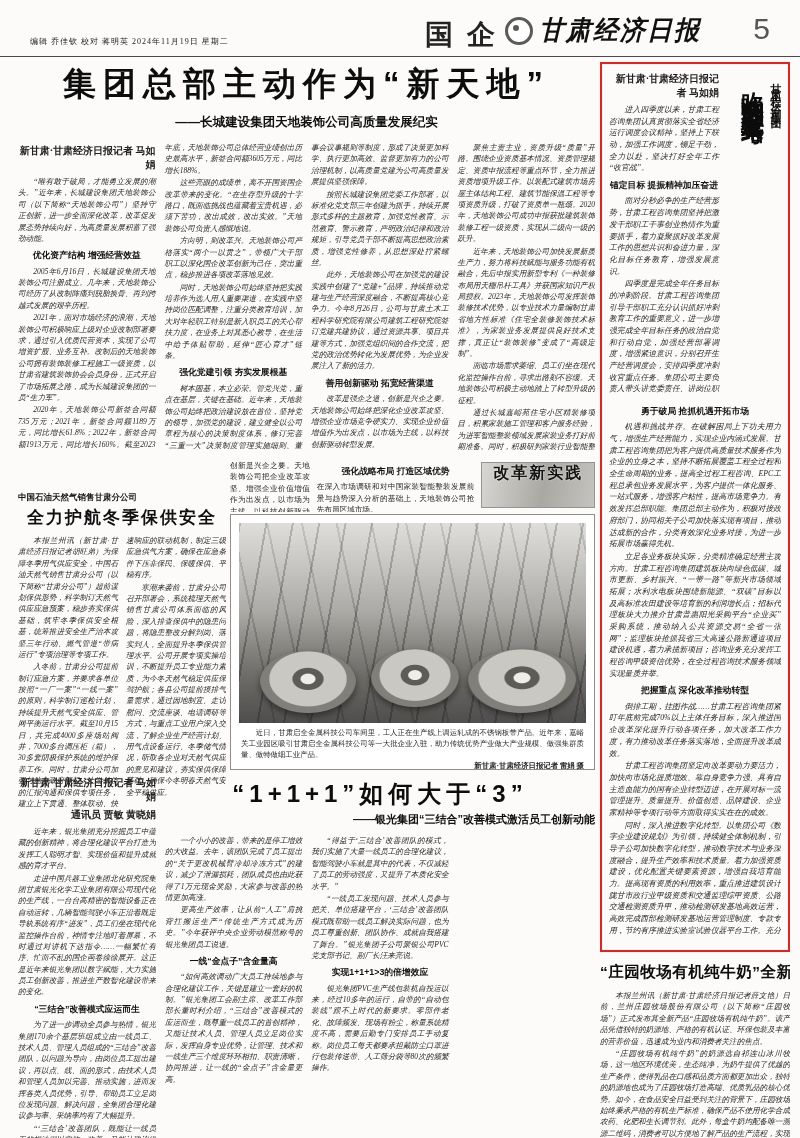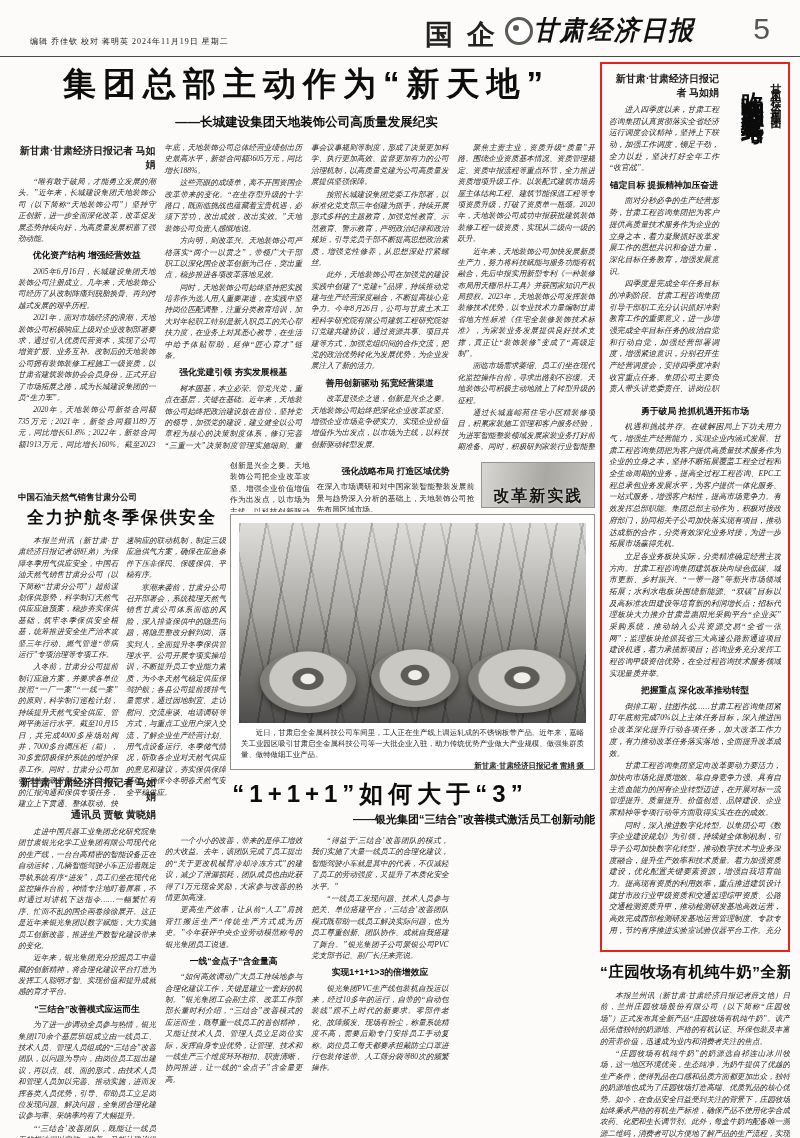--- a/index.html
+++ b/index.html
@@ -2,21 +2,21 @@
 <html lang="zh"><head>
 <meta charset="utf-8">
 <style>
   html,body{margin:0;padding:0;background:#e9e7e2;}
   .page{position:relative;width:800px;height:1138px;background:#fcfbf9;overflow:hidden;
         font-family:"Liberation Serif","DejaVu Serif",serif;color:#1c1c1c;}
   
   .ed{position:absolute;left:30px;top:36px;font-size:8px;color:#222;letter-spacing:1px;}
   .sec{position:absolute;left:425px;top:16px;font:bold 28px "Liberation Sans","DejaVu Sans",sans-serif;
        letter-spacing:14px;color:#222;}
-  .brand{position:absolute;left:505px;top:14px;display:flex;align-items:center;}
+  .brand{position:absolute;left:505px;top:14px;display:flex;align-items:center;gap:6px;}
   .logo{width:22px;height:22px;border:3px solid #5a5a58;border-radius:50%;position:relative;background:#fff;}
   .logo i{position:absolute;left:5px;top:5px;width:6px;height:6px;background:#5a5a58;border-radius:50%;}
   .mast{font:bold italic 25px "Liberation Serif","DejaVu Serif",serif;letter-spacing:2px;color:#111;
         transform:scaleY(1.05);}
   .pn{position:absolute;right:30px;top:12px;font:300 30px "Liberation Sans","DejaVu Sans",sans-serif;color:#555;}
   .hrule{position:absolute;left:0;right:0;top:56px;border-top:1px solid #4a4a48;}
   
   .art .t-p{font-size:7.6px;line-height:1.5;text-align:justify;text-indent:2em;margin:0 0 1px;color:#262626;font-style:italic;}
   .art .t-pc{font-size:7.6px;line-height:1.5;text-align:justify;text-indent:0;margin:0 0 1px;color:#262626;}
   .art .t-h{font:bold 8.8px/1.4 "Liberation Sans","DejaVu Sans",sans-serif;text-align:center;margin:5px 0 4px;color:#111;}
@@ -27,21 +27,21 @@
           font:900 33px "Liberation Sans","DejaVu Sans",sans-serif;letter-spacing:7px;color:#0d0d0d;}
   .m-sub{position:absolute;top:52px;width:100%;text-align:center;
          font:bold 12.5px "Liberation Sans","DejaVu Sans",sans-serif;color:#111;}
   .m-cols{position:absolute;top:80px;width:100%;height:312px;column-count:4;column-gap:9px;
           column-fill:auto;overflow:hidden;}
   .strip{position:absolute;top:398px;left:212px;width:365px;height:52px;display:flex;gap:7px;overflow:hidden;}
   .s-a{width:80px;}
   .s-b{width:158px;}
   .badge{width:112px;height:44px;align-self:flex-start;margin-top:2px;
          background:linear-gradient(100deg,#d8d7d3,#a9a8a3 55%,#c4c3bf);
-         border:1px solid #95948f;display:flex;align-items:flex-end;justify-content:center;
+         border:1px solid #95948f;display:flex;align-items:flex-start;justify-content:center;
          font:bold 16px "Liberation Sans","DejaVu Sans",sans-serif;letter-spacing:2px;color:#141414;
          text-shadow:0 0 2px #f3f2ee;}
   .gas{position:absolute;top:430px;left:0;width:208px;}
   .g-kick{font:bold 8.5px "Liberation Sans","DejaVu Sans",sans-serif;color:#191919;margin-bottom:2px;}
   .g-head{margin:0 0 6px;text-align:center;font:bold 17px "Liberation Sans","DejaVu Sans",sans-serif;
           letter-spacing:2px;color:#0f0f0f;}
   .g-cols{height:276px;column-count:2;column-gap:8px;column-fill:auto;overflow:hidden;}
   .photo{position:absolute;top:452px;left:212px;width:365px;height:256px;margin:0;
          border:1px solid #8f8e8a;background:#fff;padding:8px;box-sizing:border-box;}
   .photo-art{position:relative;height:200px;overflow:hidden;
@@ -154,22 +154,22 @@
       <figcaption>
         <p class="cap">近日，甘肃启全金属科技公司车间里，工人正在生产线上调运轧成的不锈钢板带产品。近年来，嘉峪关工业园区吸引甘肃启全金属科技公司等一大批企业入驻，助力传统优势产业做大产业规模、做强集群质量、做特做细工业产品。</p>
         <div class="credit">新甘肃·甘肃经济日报记者 雷娟 摄</div>
       </figcaption>
     </figure>
 
     <div class="bottom">
       <div class="b-left art">
           <p class="t-by">新甘肃·甘肃经济日报记者 马如娟</p>
           <p class="t-by">通讯员 贾敏 黄晓娟</p>
+          <p class="t-p">近年来，银光集团充分挖掘员工中蕴藏的创新精神，将合理化建议平台打造为发挥工人聪明才智、实现价值和提升成就感的育才平台。</p>
           <p class="t-p">走进中国兵器工业集团北化研究院集团甘肃银光化学工业集团有限公司现代化的生产线，一台台高精密的智能设备正在自动运转，几辆智能驾驶小车正沿着既定导轨系统有序“进发”，员工们坐在现代化监控操作台前，神情专注地盯着屏幕，不时通过对讲机下达指令……一幅繁忙有序、忙而不乱的国企画卷徐徐展开。这正是近年来银光集团以数字赋能，大力实施员工创新改善，推进生产数智化建设带来的变化。</p>
-          <p class="t-p">近年来，银光集团充分挖掘员工中蕴藏的创新精神，将合理化建议平台打造为发挥工人聪明才智、实现价值和提升成就感的育才平台。</p>
           <h4 class="t-h">“三结合”改善模式应运而生</h4>
           <p class="t-p">为了进一步调动全员参与热情，银光集团170余个基层班组成立由一线员工、技术人员、管理人员组成的“三结合”改善团队，以问题为导向，由岗位员工提出建议，再以点、线、面的形式，由技术人员和管理人员加以完善、推动实施，进而发挥各类人员优势，引导、帮助员工立足岗位发现问题、解决问题，全集团合理化建议参与率、采纳率均有了大幅提升。</p>
           <p class="t-p">“‘三结合’改善团队，既能让一线员工的想法得以实施、改善，又能让建议得到提升，实现更大的价值，真是一举两得。”今年荣获银光集团合理化建议“三结合”优秀改善团队之称的“银丰梦之队”团队成员坦言，通过合理化建议让他们有了收获感，更有成就感。</p>
         </div>
       <div class="b-right">
         <h2 class="b-head">“1+1+1”如何大于“3”</h2>
         <div class="b-sub">——银光集团“三结合”改善模式激活员工创新动能</div>
         <div class="b-cols art">
             <p class="t-p">一个小小的改善，带来的是停工增效的大收益。去年，该团队完成了员工提出的“关于更改机械臂冷却冷冻方式”的建议，减少了泄漏损耗，团队成员也由此获得了1万元现金奖励，大家参与改善的热情更加高涨。</p>
             <p class="t-p">更高生产效率，让从前“人工”肩挑背扛搬运生产“传统生产方式成为历史。”今年获评中央企业劳动模范称号的银光集团员工说道。</p>
@@ -185,21 +185,21 @@
   </section>
 
   <aside>
     <div class="redbox">
       <div class="r-top">
         <div class="r-text art">
           <p class="t-by">新甘肃·甘肃经济日报记者 马如娟</p>
           <div>
               <p class="t-p">进入四季度以来，甘肃工程咨询集团认真贯彻落实全省经济运行调度会议精神，坚持上下联动，加强工作调度，铆足干劲，全力以赴，坚决打好全年工作“收官战”。</p>
               <h4 class="t-h">锚定目标 提振精神加压奋进</h4>
-              <p class="t-p">面对分秒必争的生产经营形势，甘肃工程咨询集团把为客户提供高质量技术服务作为企业的立身之本，着力凝聚抓好改革发展工作的思想共识和奋进力量，深化目标任务教育，增强发展意识。</p>
+              <p class="t-p">面对分秒必争的生产经营形势，甘肃工程咨询集团坚持把激发干部职工干事创业热情作为重要抓手，着力凝聚抓好改革发展工作的思想共识和奋进力量，深化目标任务教育，增强发展意识。</p>
               <p class="t-p">四季度是完成全年任务目标的冲刺阶段。甘肃工程咨询集团引导干部职工充分认识抓好冲刺教育工作的重要意义，进一步增强完成全年目标任务的政治自觉和行动自觉，加强经营部署调度，增强紧迫意识，分别召开生产经营调度会，安排四季度冲刺收官重点任务。集团公司主要负责人带头讲党委责任、讲岗位职责，子公司负责人逐一交流发言，聚焦问题症结，紧盯目标不放，为决战四季度、确保全年旺注入了强劲思想动力。</p>
             </div>
         </div>
         <div class="vtitle">
           <div class="vkick">甘肃工程咨询集团：</div>
           <div class="vmain">吹响冲刺四季度『集结号』</div>
         </div>
       </div>
       <div class="r-full art">
           <h4 class="t-h">勇于破局 抢抓机遇开拓市场</h4>

